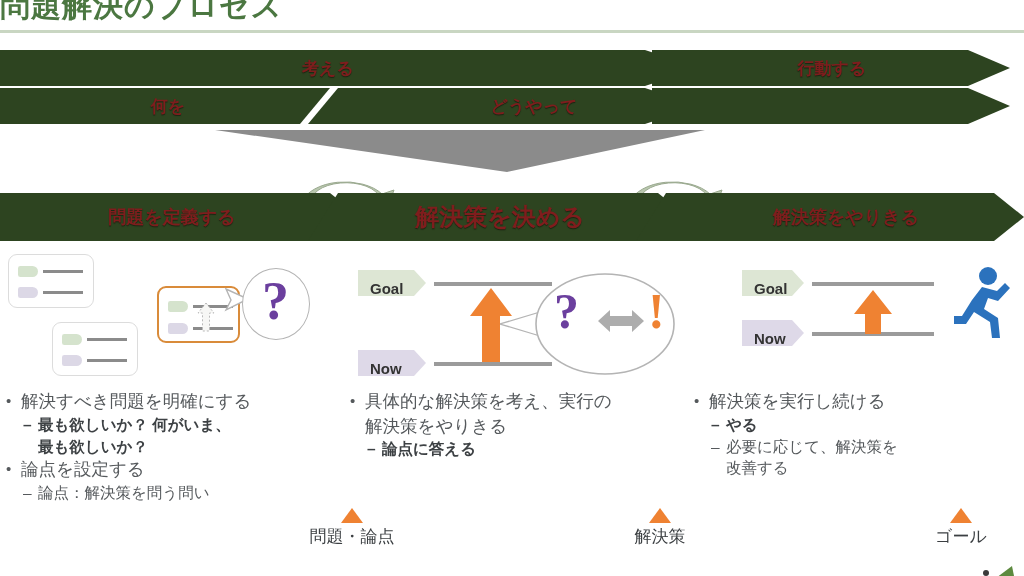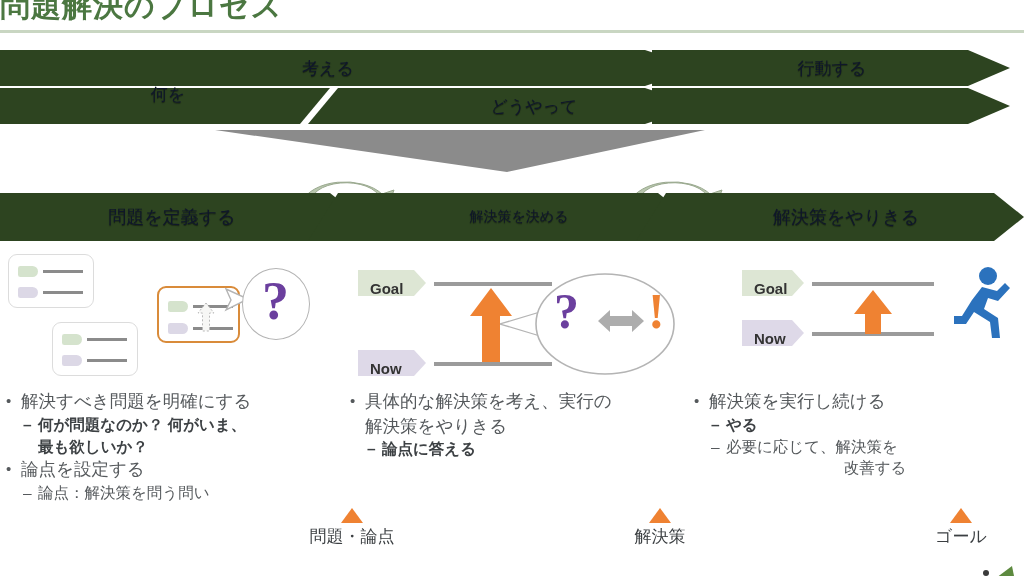--- a/index.html
+++ b/index.html
@@ -19,21 +19,21 @@
   }
   .title-rule {
     position: absolute; left: 0px; top: 30px; width: 1024px; height: 3px;
     background: #c9d6c2;
   }
 
   
   .band-top { position: absolute; left: 0px; top: 50px; width: 1024px; height: 74px; }
   .seg-label {
     position: absolute; top: 50%; transform: translate(-50%, -50%);
-    color: #0f172a; font-weight: 400; white-space: nowrap;
+    color: #7f1d1d; font-weight: 700; white-space: nowrap;
     text-shadow: 0 1px 1px rgba(0,0,0,.45);
   }
 
   .band-mid {
     position: absolute; left: 0px; top: 193px; width: 1024px; height: 48px;
   }
 
   
   .funnel { position: absolute; left: 215px; top: 130px; }
 
@@ -118,21 +118,21 @@
       <path d="M652,0 L968,0 L1010,18 L968,36 L652,36 Z" fill="#2d4420"></path>
 
       <path d="M0,38 L330,38 L300,74 L0,74 Z" fill="#2d4420"></path>
 
       <path d="M338,38 L645,38 L700,56 L645,74 L308,74 Z" fill="#2d4420"></path>
 
       <path d="M652,38 L968,38 L1010,56 L968,74 L652,74 Z" fill="#2d4420"></path>
     </svg>
     <div class="seg-label" style="left:328px; top:18px; font-size:17px;">考える</div>
     <div class="seg-label" style="left:832px; top:18px; font-size:17px;">行動する</div>
-    <div class="seg-label" style="left:168px; top:44px; font-size:17px;">何を</div>
+    <div class="seg-label" style="left:168px; top:56px; font-size:17px;">何を</div>
     <div class="seg-label" style="left:512px; top:56px; font-size:17px;margin-left:22px;">どうやって</div>
   </div>
 
   <svg class="funnel" width="490" height="42" viewBox="0 0 490 42">
     <path d="M0,0 L490,0 L292,42 Z" fill="#8b8b8b"></path>
   </svg>
 
   <svg class="cycle" style="left:282px; top:168px;" width="120" height="84" viewBox="0 0 120 84">
     <path d="M20,34 A44,26 0 0 1 100,26 L112,22 L104,44 L86,32 L98,30 A34,18 0 0 0 30,36 Z" fill="#b9c7ae" stroke="#9aa98f" stroke-width="1"></path>
     <path d="M100,50 A44,26 0 0 1 20,58 L8,62 L16,40 L34,52 L22,54 A34,18 0 0 0 90,48 Z" fill="#b9c7ae" stroke="#9aa98f" stroke-width="1"></path>
@@ -142,21 +142,21 @@
     <path d="M100,50 A44,26 0 0 1 20,58 L8,62 L16,40 L34,52 L22,54 A34,18 0 0 0 90,48 Z" fill="#b9c7ae" stroke="#9aa98f" stroke-width="1"></path>
   </svg>
 
   <div class="band-mid">
     <svg width="1024" height="48" viewBox="0 0 1024 48">
       <path d="M0,0 L330,0 L360,24 L330,48 L0,48 Z" fill="#2d4420"></path>
       <path d="M338,0 L658,0 L688,24 L658,48 L308,48 Z" fill="#2d4420"></path>
       <path d="M666,0 L994,0 L1024,24 L994,48 L636,48 Z" fill="#2d4420"></path>
     </svg>
     <div class="seg-label" style="left:172px; top:24px; font-size:18px;">問題を定義する</div>
-    <div class="seg-label" style="left:519px; top:24px; font-size:14px;">解決策を決める</div>
+    <div class="seg-label" style="left:500px; top:24px; font-size:24px;">解決策を決める</div>
     <div class="seg-label" style="left:846px; top:24px; font-size:18px;">解決策をやりきる</div>
   </div>
 
   <div class="cluster" style="left:0px; top:252px; width:340px; height:130px;">
 
     <div class="mini-card" style="left:8px; top:2px; width:86px; height:54px;">
       <div class="pill green" style="left:9px; top:11px; width:20px;"></div>
       <div class="rule" style="left:34px; top:15px; width:40px;"></div>
       <div class="pill purple" style="left:9px; top:32px; width:20px;"></div>
       <div class="rule" style="left:34px; top:36px; width:40px;"></div>
@@ -251,21 +251,21 @@
     </svg>
   </div>
 
   <div class="col" style="left:6px; width:340px;">
     <div class="b1">
       <span class="dot">•</span>
       <span>解決すべき問題を明確にする</span>
     </div>
     <div class="b2 strong">
       <span class="dash">–</span>
-      <span>何が問題なのか？ 何がいま、</span>
+      <span>最も欲しいか？ 何がいま、</span>
     </div>
     <div class="b2 strong" style="padding-left:32px;">
       <span>最も欲しいか？</span>
     </div>
     <div class="b1">
       <span class="dot">•</span>
       <span>論点を設定する</span>
     </div>
     <div class="b2">
       <span class="dash">–</span>
@@ -293,21 +293,21 @@
       <span>解決策を実行し続ける</span>
     </div>
     <div class="b2 strong">
       <span class="dash">–</span>
       <span>やる</span>
     </div>
     <div class="b2">
       <span class="dash">–</span>
       <span>必要に応じて、解決策を</span>
     </div>
-    <div class="b2" style="padding-left:32px;justify-content:center;">
+    <div class="b2" style="padding-left:32px;">
       <span>改善する</span>
     </div>
   </div>
 
   <div class="marker" style="left:300px; top:508px; width:104px;">
     <div class="tri"></div>
     <div class="mlabel">問題・論点</div>
   </div>
   <div class="marker" style="left:608px; top:508px; width:104px;">
     <div class="tri"></div>

